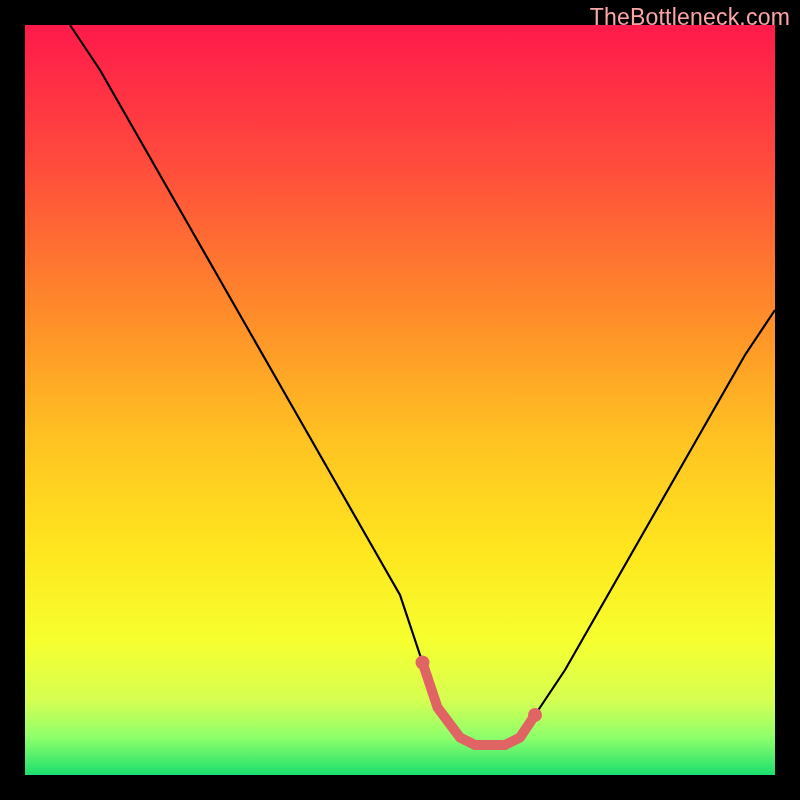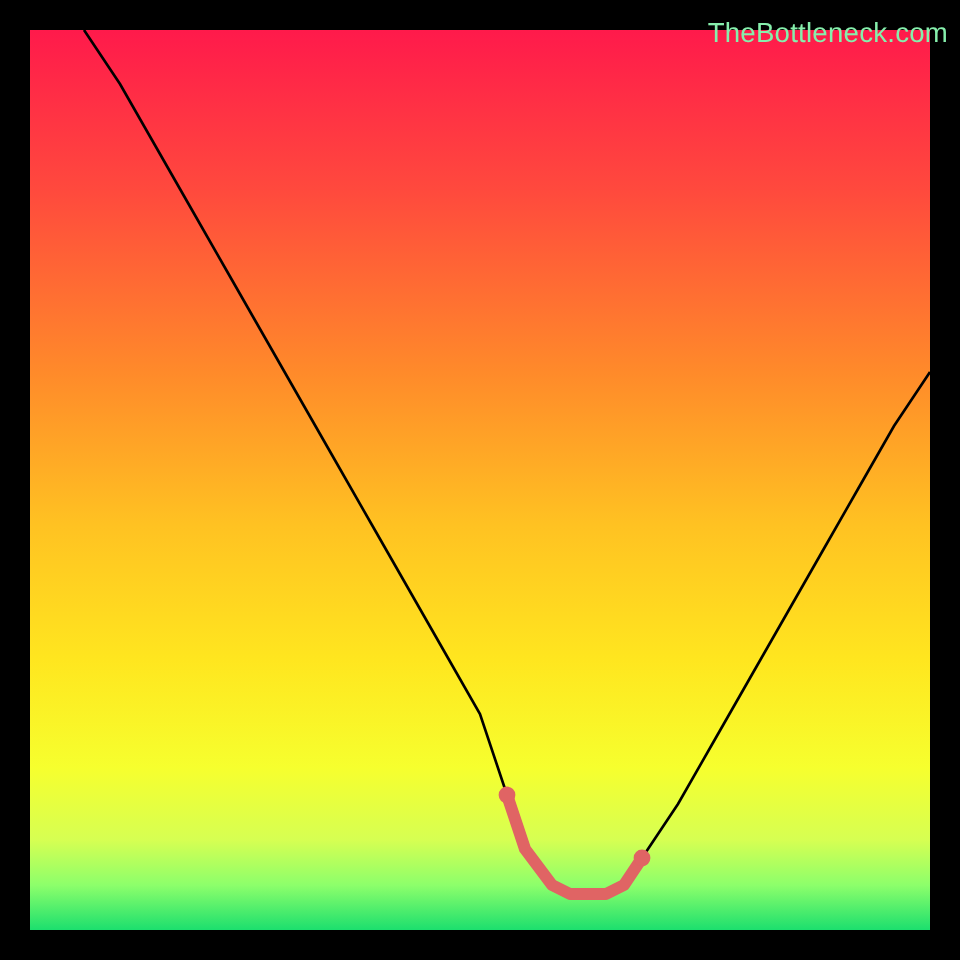--- a/index.html
+++ b/index.html
@@ -30,23 +30,23 @@
   }
   .curve-svg {
     position: absolute;
     inset: 0;
     width: 750px;
     height: 750px;
     overflow: visible;
   }
   .watermark {
     position: absolute;
-    top: 14px;
+    top: 4px;
     right: 10px;
-    color: #86efac;
+    color: #fca5a5;
     font-size: 23px;
     letter-spacing: 0.2px;
     user-select: none;
   }
 </style>
 </head>
 <body>
 
 <div class="stage">
   <div class="plot">

